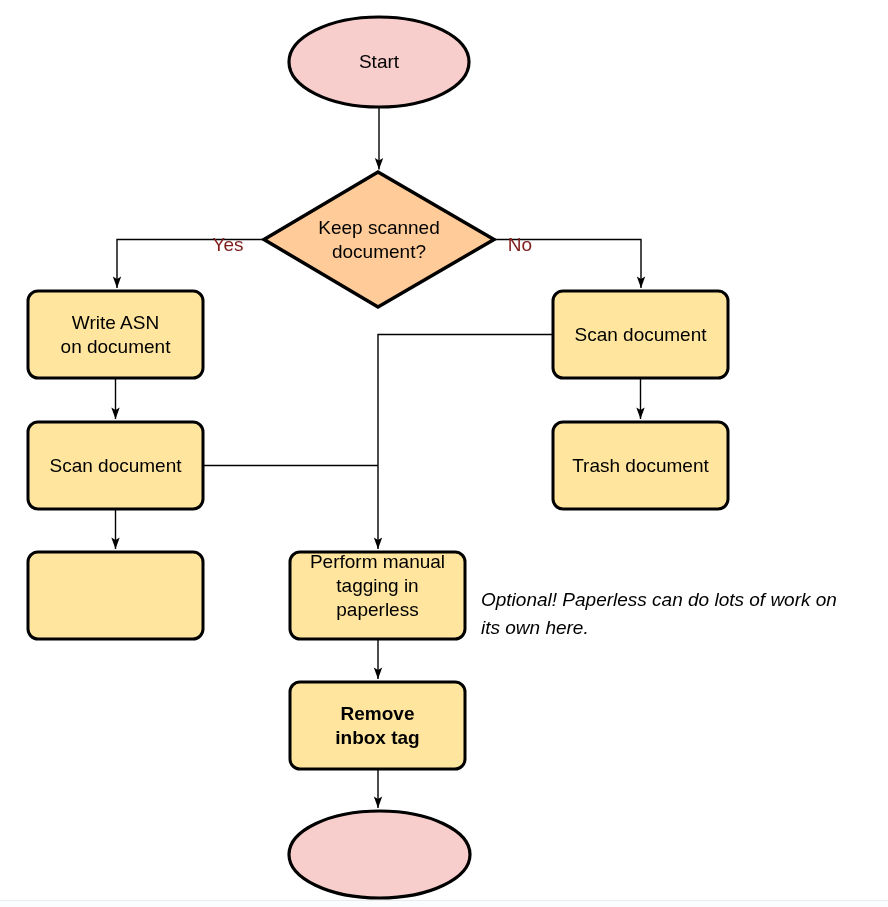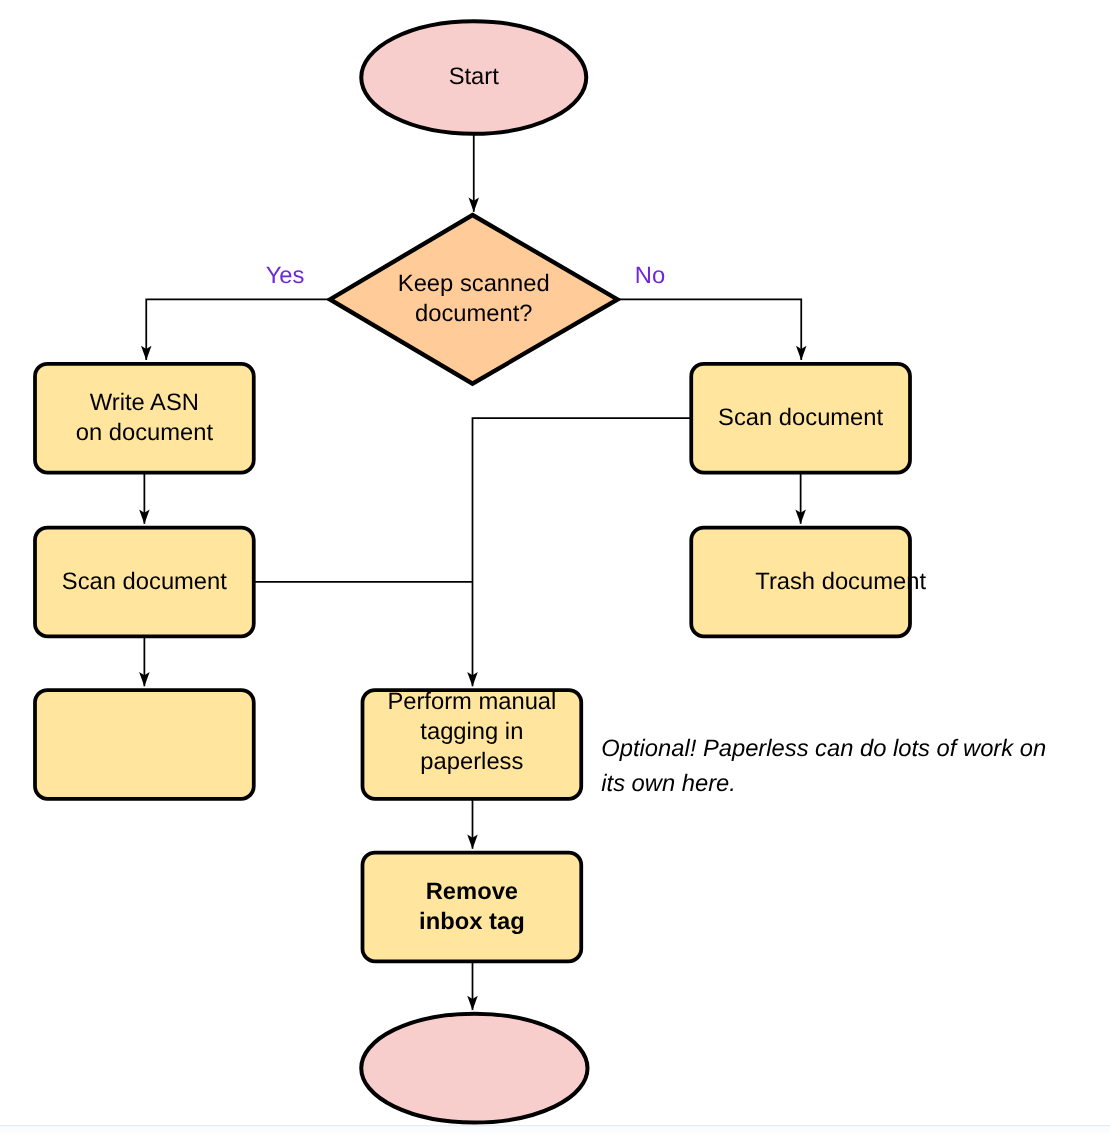--- a/index.html
+++ b/index.html
@@ -33,21 +33,22 @@
     color: #000000;
   }
   .edge-label {
     position: absolute;
     display: flex;
     align-items: center;
     justify-content: center;
     text-align: center;
     font-size: 19px;
     line-height: 24px;
-    color: #6d28d9;
+    color: #7f1d1d;
+    margin-top: 24px;
   }
   .annotation {
     position: absolute;
     left: 481px;
     top: 586px;
     width: 410px;
     font-size: 19px;
     line-height: 28px;
     font-style: italic;
     white-space: pre-line;
@@ -117,21 +118,21 @@
 document?</div>
 
   <div class="node-label" style="left:28px; top:291px; width:175px; height:87px;">Write ASN
 on document</div>
 
   <div class="node-label" style="left:28px; top:422px; width:175px; height:87px;">Scan document</div>
 
 
   <div class="node-label" style="left:553px; top:291px; width:175px; height:87px;">Scan document</div>
 
-  <div class="node-label" style="left:553px; top:422px; width:175px; height:87px;margin-left:32px;">Trash document</div>
+  <div class="node-label" style="left:553px; top:422px; width:175px; height:87px;">Trash document</div>
 
   <div class="node-label" style="left:290px; top:552px; width:175px; height:68px;">Perform manual
 tagging in
 paperless</div>
 
   <div class="node-label" style="left:290px; top:682px; width:175px; height:87px;font-weight:bold;">Remove
 inbox tag</div>
 
 
   <div class="edge-label" style="left:197px; top:209px; width:62px; height:24px;">Yes</div>

